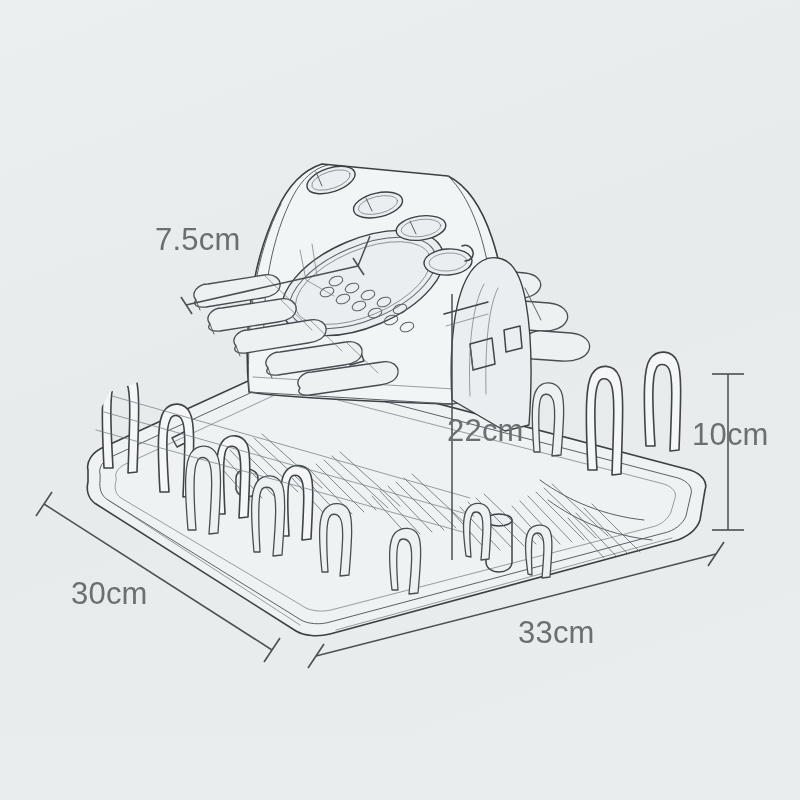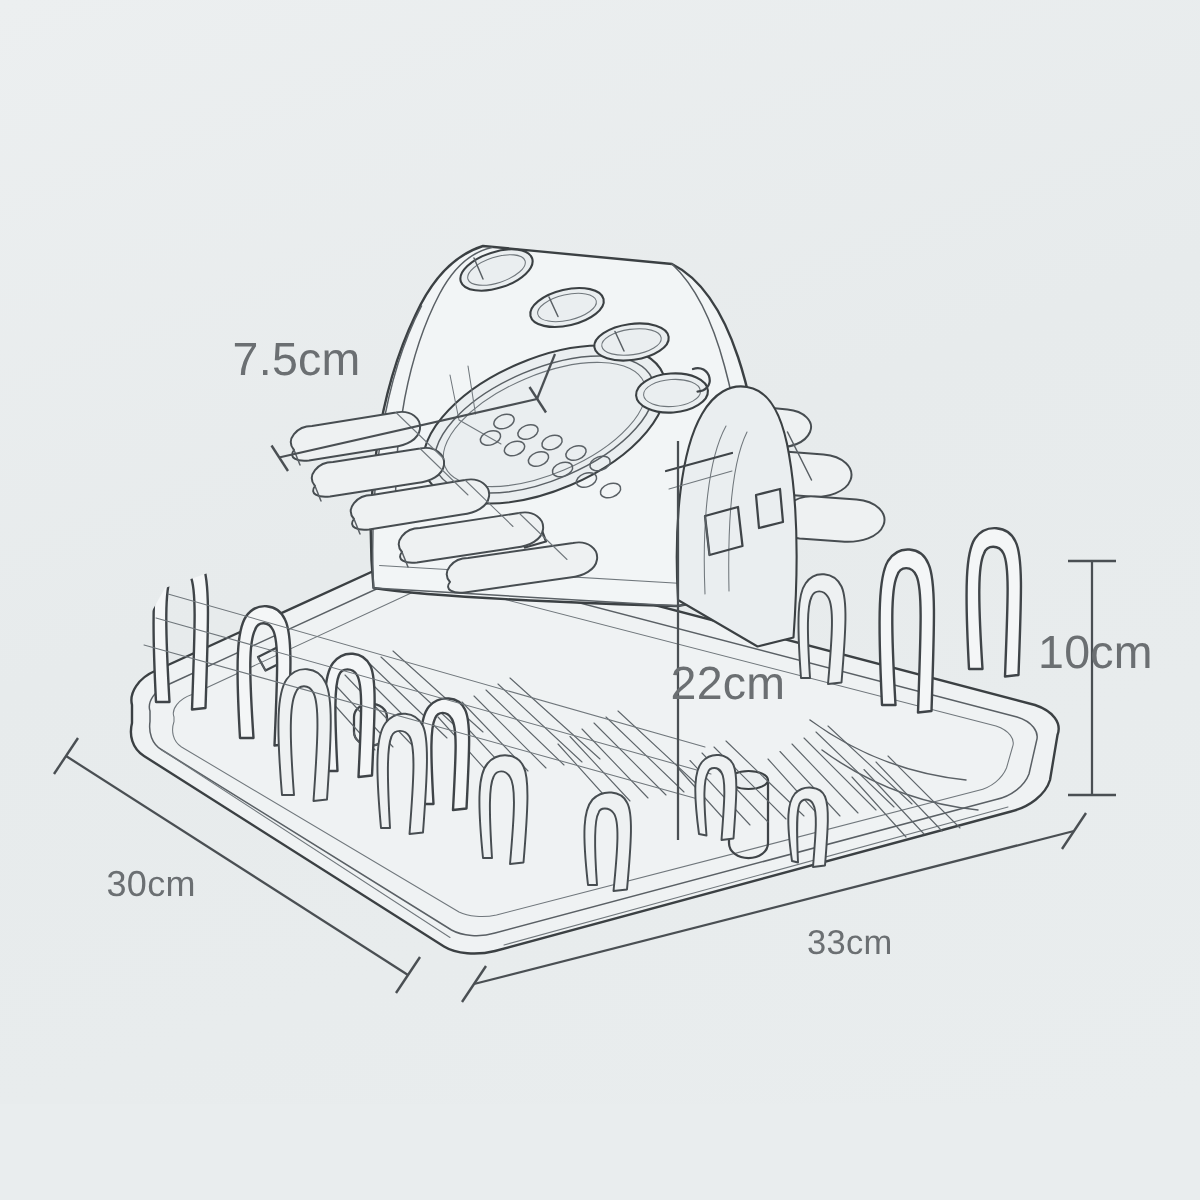--- a/index.html
+++ b/index.html
@@ -31,24 +31,24 @@
     position: absolute;
     color: #6b6f72;
     font-family: "Liberation Sans", sans-serif;
     font-weight: 400;
     letter-spacing: 0.2px;
     white-space: nowrap;
     line-height: 1;
     user-select: none;
   }
   #label-75   { left: 155px; top: 224px;  font-size: 31px; }
-  #label-22   { left: 447px; top: 440px;  font-size: 31px; }
+  #label-22   { left: 447px; top: 415px;  font-size: 31px; }
   #label-10   { left: 692px; top: 419px;  font-size: 31px; text-align: right; }
-  #label-30   { left: 71px;  top: 578px;  font-size: 24px; }
-  #label-33   { left: 538px; top: 617px;  font-size: 23px; text-align: right; }
+  #label-30   { left: 71px;  top: 578px;  font-size: 31px; }
+  #label-33   { left: 518px; top: 617px;  font-size: 31px; text-align: right; }
 </style>
 </head>
 <body>
 
 <div id="stage">
 
   <svg id="art" viewBox="0 0 800 800">
     <defs>
       <style>
         .ln  { fill:none; stroke:#3f4448; stroke-width:1.5; stroke-linecap:round; stroke-linejoin:round; }

